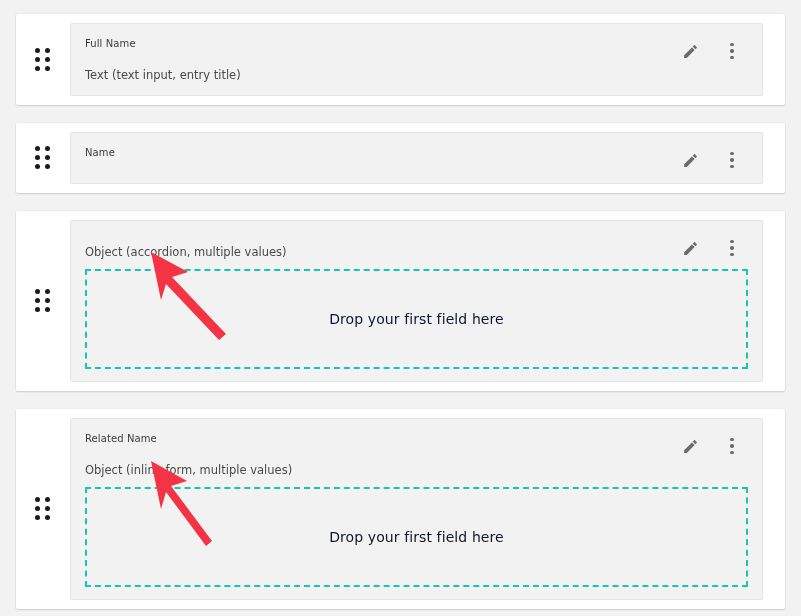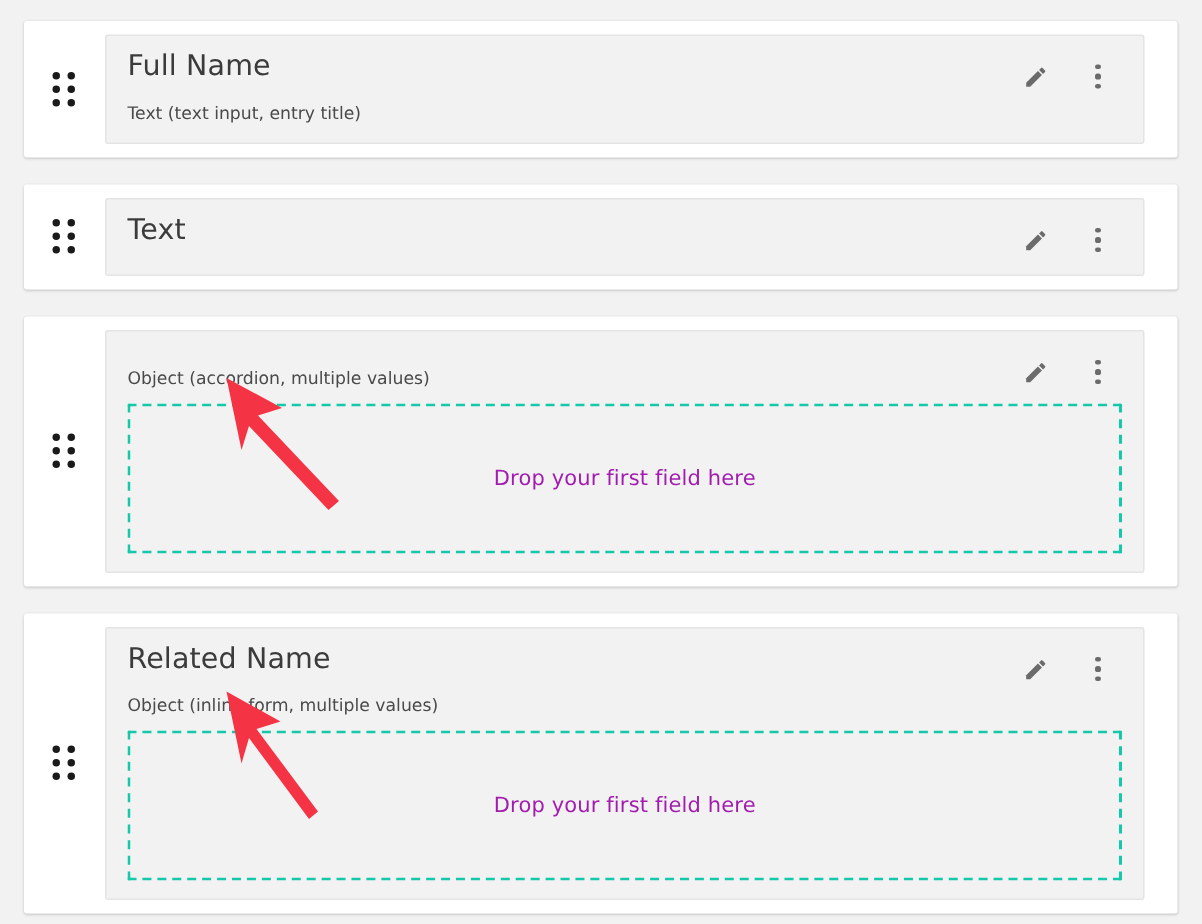--- a/index.html
+++ b/index.html
@@ -74,21 +74,21 @@
 
   .field-head {
     display: flex;
     align-items: flex-start;
   }
   .field-titles {
     flex: 1 1 auto;
     min-width: 0;
   }
   .field-title {
-    font-size: 19px;
+    font-size: 10px;
     line-height: 20px;
     color: #3b3b3b;
     font-weight: 400;
     letter-spacing: .1px;
   }
   .field-sub {
     font-size: 11.5px;
     line-height: 16px;
     color: #4a4a4a;
     margin-top: 13px;
@@ -131,21 +131,21 @@
 
   
   .dropzone {
     margin-top: 9px;
     height: 100px;
     border: 2px dashed #14c8aa;
     border-radius: 1px;
     display: flex;
     align-items: center;
     justify-content: center;
-    color: #a21caf;
+    color: #0f172a;
     font-size: 14px;
     letter-spacing: .1px;
     background: transparent;
   }
 
   
   .anno-layer {
     position: absolute;
     left: 0; top: 0;
     width: 801px;
@@ -203,21 +203,21 @@
           <i></i>
           <i></i>
           <i></i>
           <i></i>
           <i></i>
       </span>
     </div>
     <div class="field-body">
       <div class="field-head">
         <div class="field-titles">
-          <div class="field-title">Text</div>
+          <div class="field-title">Name</div>
         </div>
         <div class="field-actions">
           <button class="icon-btn">
             <span>
               <svg width="17" height="17" viewBox="0 0 24 24" fill="#6b6b6b">
                 <path d="M3 17.25V21h3.75L17.81 9.94l-3.75-3.75L3 17.25z"></path>
                 <path d="M20.71 7.04a1 1 0 0 0 0-1.41l-2.34-2.34a1 1 0 0 0-1.41 0l-1.83 1.83 3.75 3.75 1.83-1.83z"></path>
               </svg>
             </span>
           </button>

